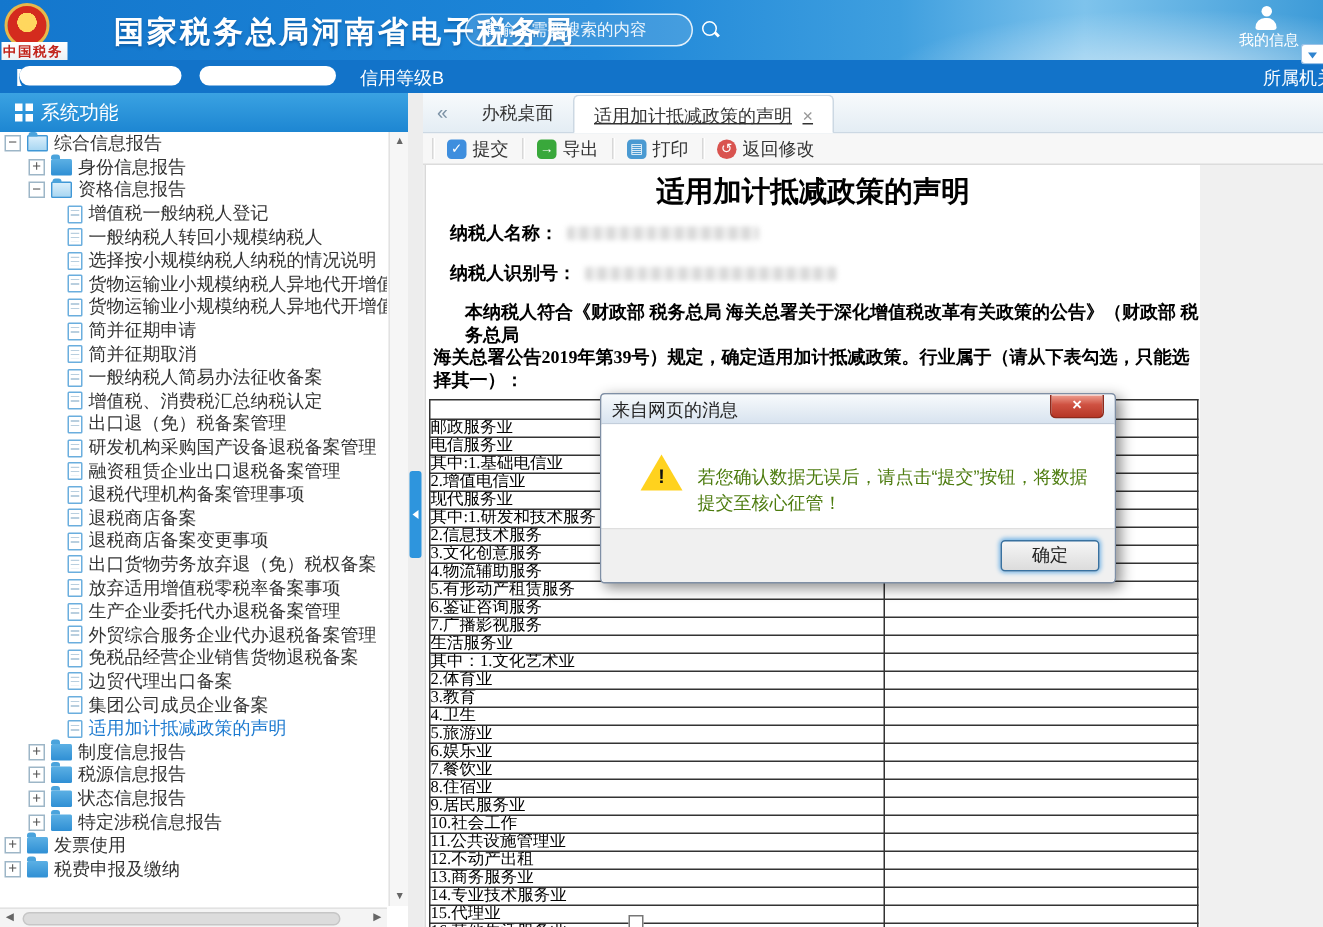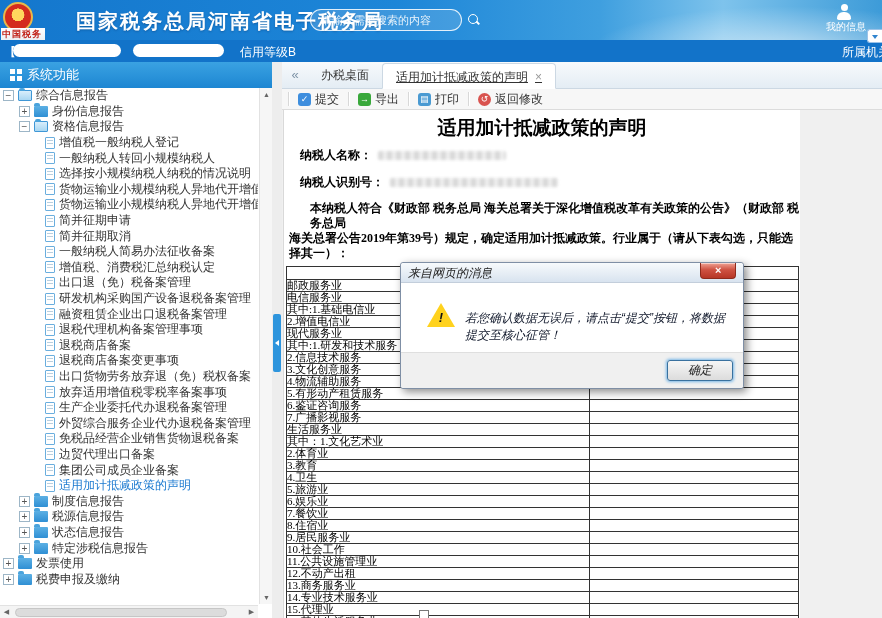--- a/index.html
+++ b/index.html
@@ -130,36 +130,36 @@
   td.ind0 { padding-left:2px; } td.ind1 { padding-left:36px; } td.ind2 { padding-left:54px; }
   .cb { display:inline-block; width:10px; height:10px; border:1px solid #8a8a8a; background:#f2f2f2;
     font-size:9px; line-height:9px; color:#444; text-align:center; vertical-align:middle; float:left;
     margin:1px 0 0 2px; font-family:"DejaVu Sans",sans-serif; }
   .stray-cb { position:absolute; left:135px; top:500px; width:10px; height:14px;
     border:1px solid #777; background:#fff; }
 
   
   .dialog { position:absolute; left:400px; top:262px; width:344px; z-index:40;
     border:1px solid #7f8fa5; border-radius:3px; box-shadow:3px 3px 9px rgba(0,0,0,.45);
-    background:#fff; font-family:"Liberation Sans",sans-serif;font-style:italic; }
+    background:#fff; font-family:"Liberation Sans",sans-serif; }
   .dlg-title { position:relative; height:20px; line-height:20px;
     background:linear-gradient(#f7fafc,#d8e3ef); border-bottom:1px solid #c3cedb;
     border-radius:3px 3px 0 0; font-size:12px; color:#222; padding-left:7px; }
   .dlg-x { position:absolute; right:7px; top:0; width:36px; height:16px;
     background:linear-gradient(#f0a394,#cf5242 45%,#b63626); border:1px solid #8e2a1c; border-top:none;
     border-radius:0 0 4px 4px; color:#fff; font-size:11px; font-weight:bold; text-align:center;
     line-height:14px; box-shadow:inset 0 1px 0 rgba(255,255,255,.5); }
   .dlg-body { position:relative; height:69px; background:#fff; }
   .warn { position:absolute; left:26px; top:20px; width:28px; height:26px; }
   .warn .tri { position:absolute; left:0; top:0; width:0; height:0;
     border-left:14px solid transparent; border-right:14px solid transparent;
     border-bottom:24px solid #ffd21e; }
   .warn .bang { position:absolute; left:0; top:7px; width:28px; text-align:center;
     font-size:13px; font-weight:bold; color:#111; }
-  .dlg-msg { position:absolute; left:64px; top:27px; right:12px; font-size:12px; color:#0f172a; }
+  .dlg-msg { position:absolute; left:64px; top:27px; right:12px; font-size:12px; color:#4d7c0f; }
   .dlg-footer { position:relative; height:36px; background:#f0f0f0; border-top:1px solid #dfdfdf;
     border-radius:0 0 3px 3px; }
   .okbtn { position:absolute; right:10px; top:7px; width:66px; height:21px;
     border:1px solid #39719f; border-radius:3px; background:linear-gradient(#f6f6f6,#dcdcdc);
     font-size:12px; color:#222; text-align:center; line-height:19px;
     box-shadow:0 0 3px 1px #79b7e7; }
 </style>
 </head>
 <body>
 

